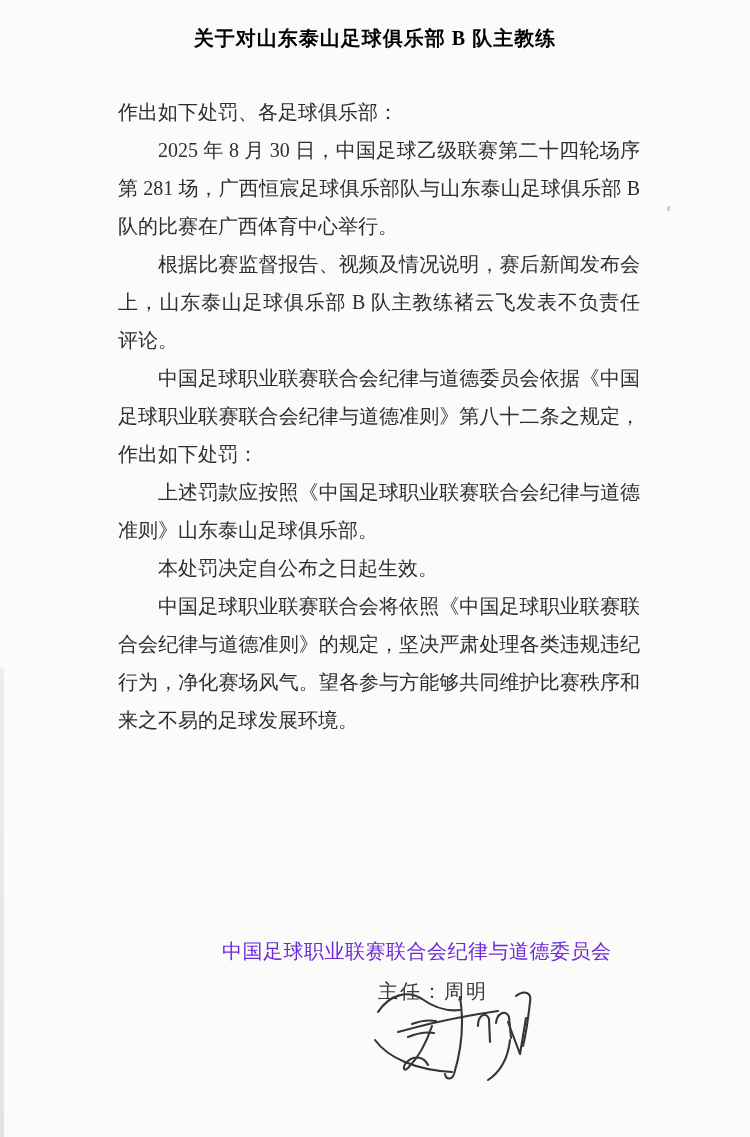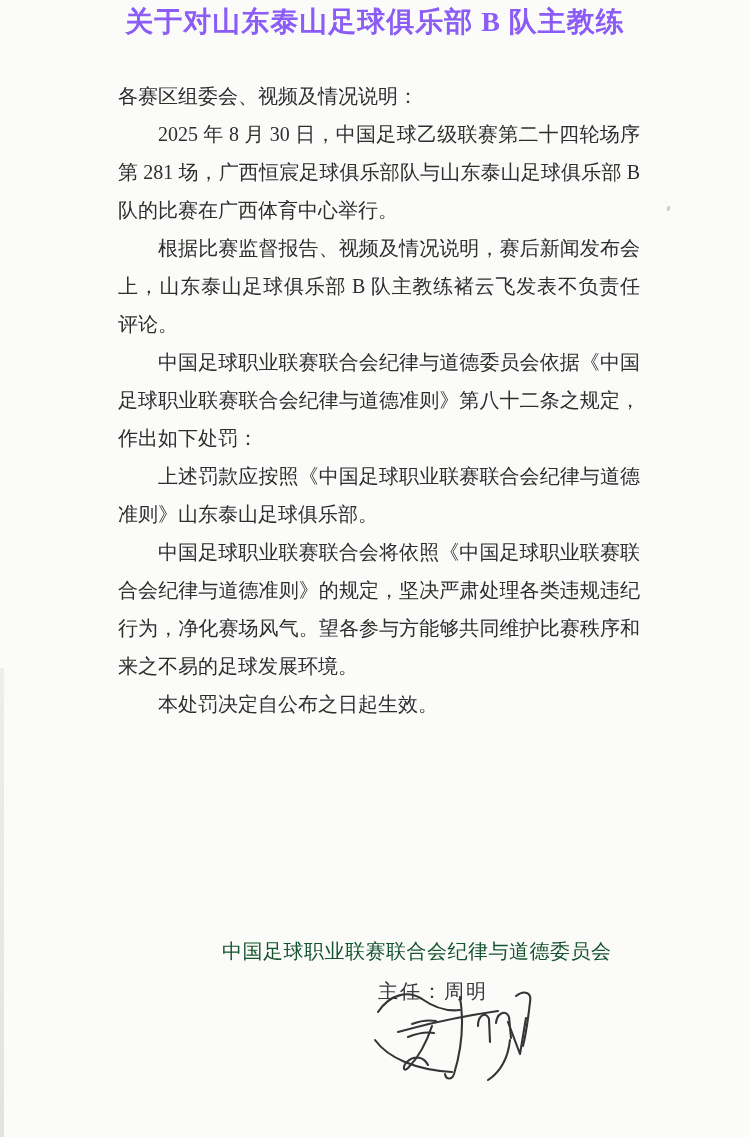--- a/index.html
+++ b/index.html
@@ -9,46 +9,46 @@
     position: relative;
     background: #fbfbfa;
     overflow: hidden;
     font-family: "Liberation Serif", "DejaVu Serif", serif;
     color: #2e2e2e;
     -webkit-font-smoothing: antialiased;
   }
   .page { position: relative; width: 750px; height: 1137px; }
 
   .doc-title {
-    padding-top: 2px;
+    padding-top: 18px;
     text-align: center;
     font-weight: bold;
-    font-size: 28px;
+    font-size: 20px;
     line-height: 40px;
-    color: #8b5cf6;
+    color: #000000;
     letter-spacing: 1px;
   }
 
   .doc-body {
     margin: 35px 0 0 118px;
     width: 522px;
     font-size: 20px;
     line-height: 38px;
     text-align: justify;
     color: #2e2e2e;
   }
   .doc-body p { margin: 0; text-indent: 2em; }
   .doc-body .salutation { text-indent: 0; }
 
   .sig-org {
     position: absolute;
     left: 222px; top: 938px;
     font-size: 20px;
     letter-spacing: 0.5px;
-    color: #14532d;
+    color: #6d28d9;
     white-space: nowrap;
     font-family: Liberation Serif, serif;
   }
   .sig-signer {
     position: absolute;
     left: 378px; top: 978px;
     font-size: 20px;
     letter-spacing: 2px;
     color: #3a3a3a;
     white-space: nowrap;
@@ -87,27 +87,27 @@
 </head>
 <body>
 
 <div class="page">
 
   <div class="doc-title">
     <div>关于对山东泰山足球俱乐部 B 队主教练</div>
   </div>
 
   <div class="doc-body">
-    <p class="salutation">各赛区组委会、视频及情况说明：</p>
+    <p class="salutation">作出如下处罚、各足球俱乐部：</p>
     <p>2025 年 8 月 30 日，中国足球乙级联赛第二十四轮场序第 281 场，广西恒宸足球俱乐部队与山东泰山足球俱乐部 B 队的比赛在广西体育中心举行。</p>
     <p>根据比赛监督报告、视频及情况说明，赛后新闻发布会上，山东泰山足球俱乐部 B 队主教练褚云飞发表不负责任评论。</p>
     <p>中国足球职业联赛联合会纪律与道德委员会依据《中国足球职业联赛联合会纪律与道德准则》第八十二条之规定，作出如下处罚：</p>
     <p>上述罚款应按照《中国足球职业联赛联合会纪律与道德准则》山东泰山足球俱乐部。</p>
+    <p>本处罚决定自公布之日起生效。</p>
     <p>中国足球职业联赛联合会将依照《中国足球职业联赛联合会纪律与道德准则》的规定，坚决严肃处理各类违规违纪行为，净化赛场风气。望各参与方能够共同维护比赛秩序和来之不易的足球发展环境。</p>
-    <p>本处罚决定自公布之日起生效。</p>
   </div>
 
   <div class="sig-org">中国足球职业联赛联合会纪律与道德委员会</div>
 
   <div class="sig-signer">主任：周明</div>
 
   <svg class="sig-scribble" viewBox="0 0 175 112" xmlns="http://www.w3.org/2000/svg" aria-hidden="true">
     <g stroke="#353535" stroke-width="2.1" fill="none" stroke-linecap="round" stroke-linejoin="round">
 
       <path d="M8,30 C20,12 38,8 52,17 C62,24 74,30 90,28"></path>

